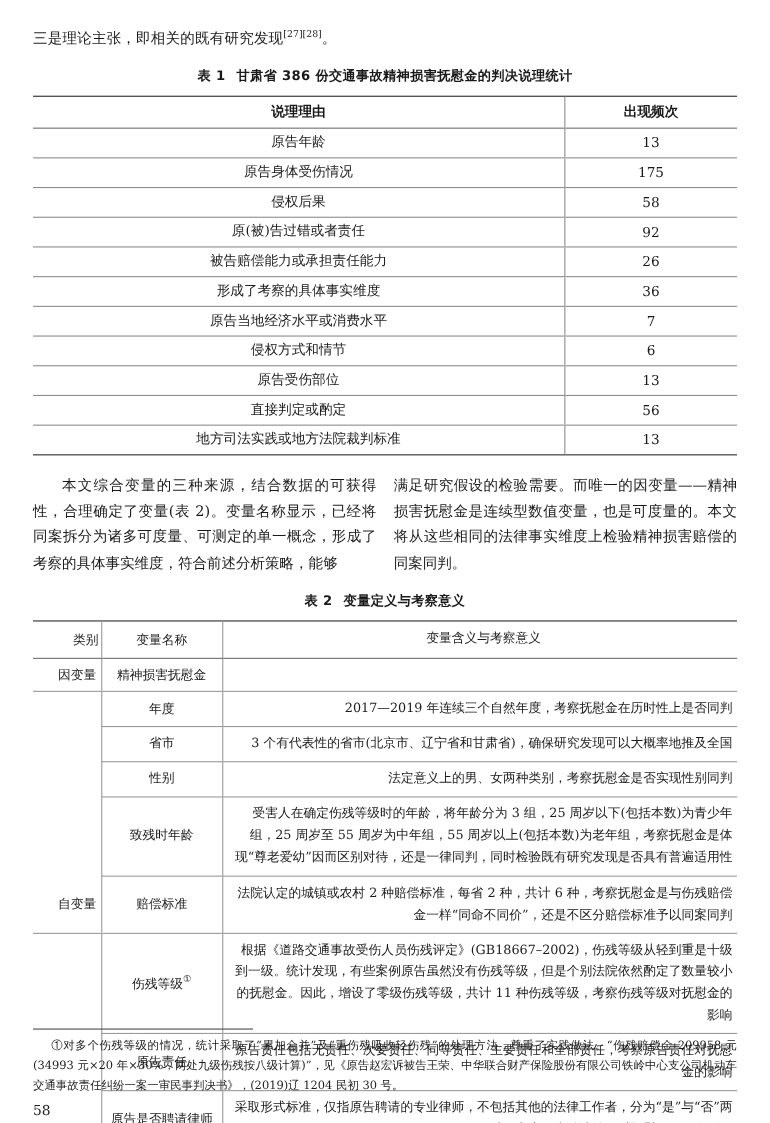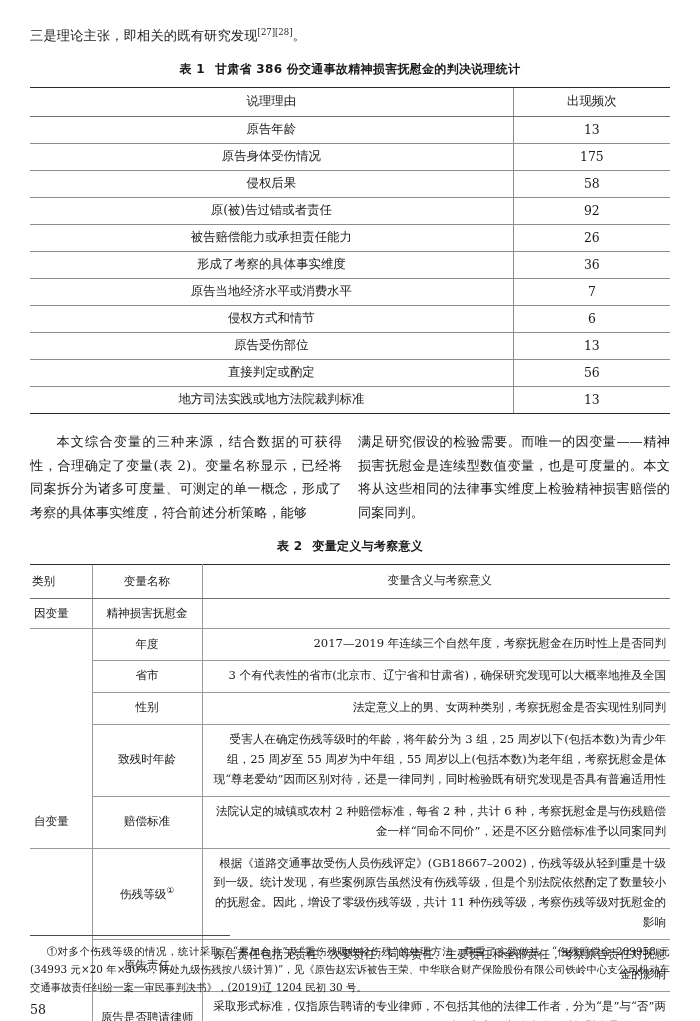--- a/index.html
+++ b/index.html
@@ -53,21 +53,21 @@
   .caption-num { margin-right: 10px; }
 
   
   .tbl1 {
     width: 100%;
     border-collapse: collapse;
     font-size: 12.4px;
     table-layout: fixed;
   }
   .tbl1 thead th {
-    font-weight: normal;
+    font-weight: bold;
     text-align: center;
     padding: 5px 0 6px 0;
     border-top: 1.6px solid #2b2b2b;
     border-bottom: 1.1px solid #6e6e6e;
   }
   .tbl1 tbody td {
     text-align: center;
     padding: 4px 0 5px 0;
     border-bottom: 0.7px solid #8d8d8d;
   }
@@ -105,21 +105,21 @@
     text-align: center;
     padding: 6px 2px 7px 2px;
     border-top: 1.6px solid #2b2b2b;
     border-bottom: 1.0px solid #6e6e6e;
   }
   .tbl2 td {
     border-bottom: 0.7px solid #9a9a9a;
     padding: 5px 4px 6px 4px;
     vertical-align: middle;
   }
-  .tbl2 .c-cat  { width: 62px;  text-align: left; }
+  .tbl2 .c-cat  { width: 62px;  text-align: right; }
   .tbl2 .c-name { width: 110px; text-align: center;
                   border-left: 0.7px solid #9a9a9a;
                   border-right: 0.7px solid #9a9a9a; }
   .tbl2 .c-desc { text-align: right; line-height: 1.72; padding-left: 9px; }
   .tbl2 tr.last-row td { border-bottom: 1.6px solid #2b2b2b; }
   .tbl2 .blankcat { border-bottom: none; }
   .tbl2 .sup-circ { font-size: 8.5px; vertical-align: super; }
   .tbl2 .desc-empty { height: 18px; }
 
   

